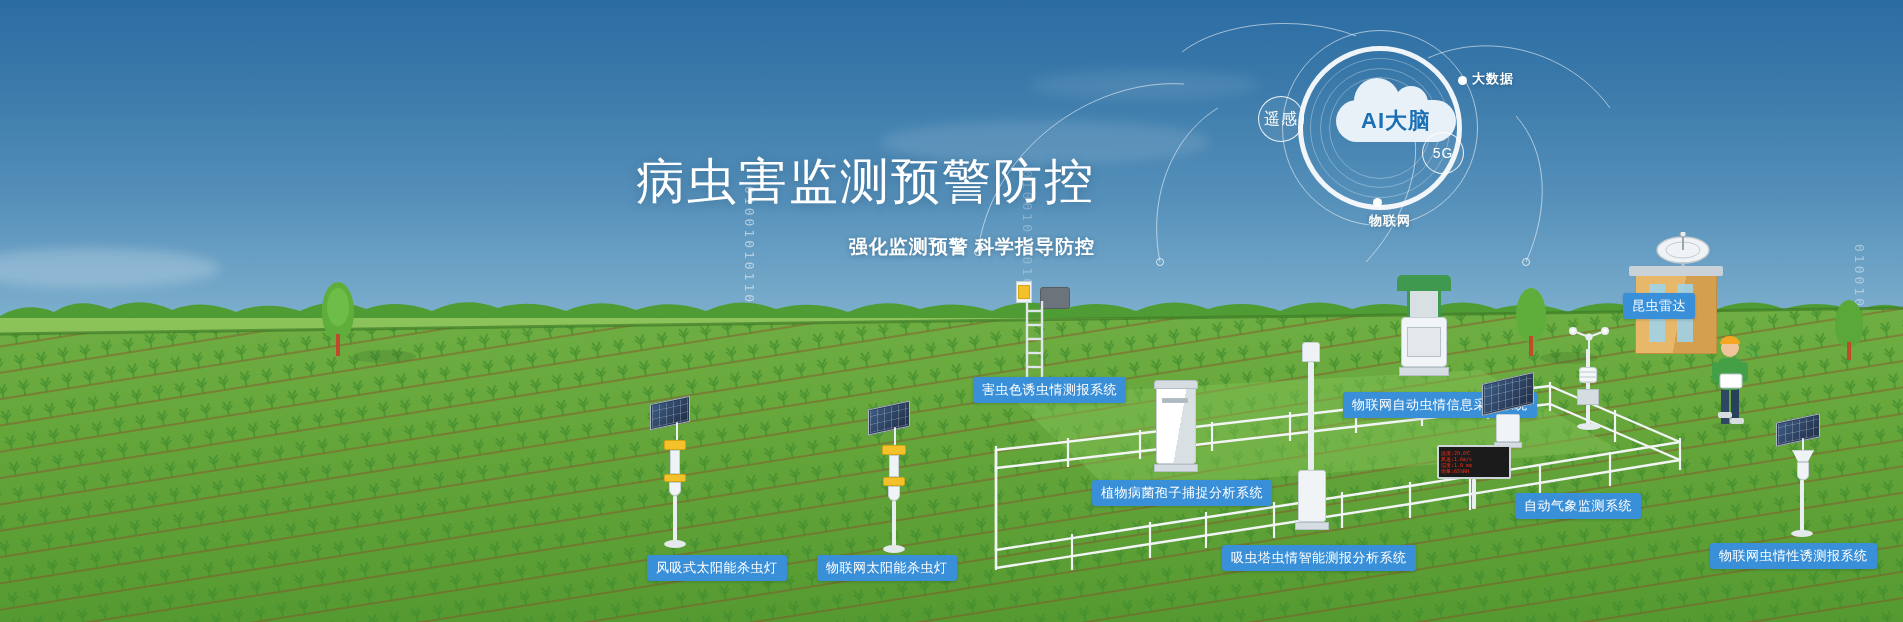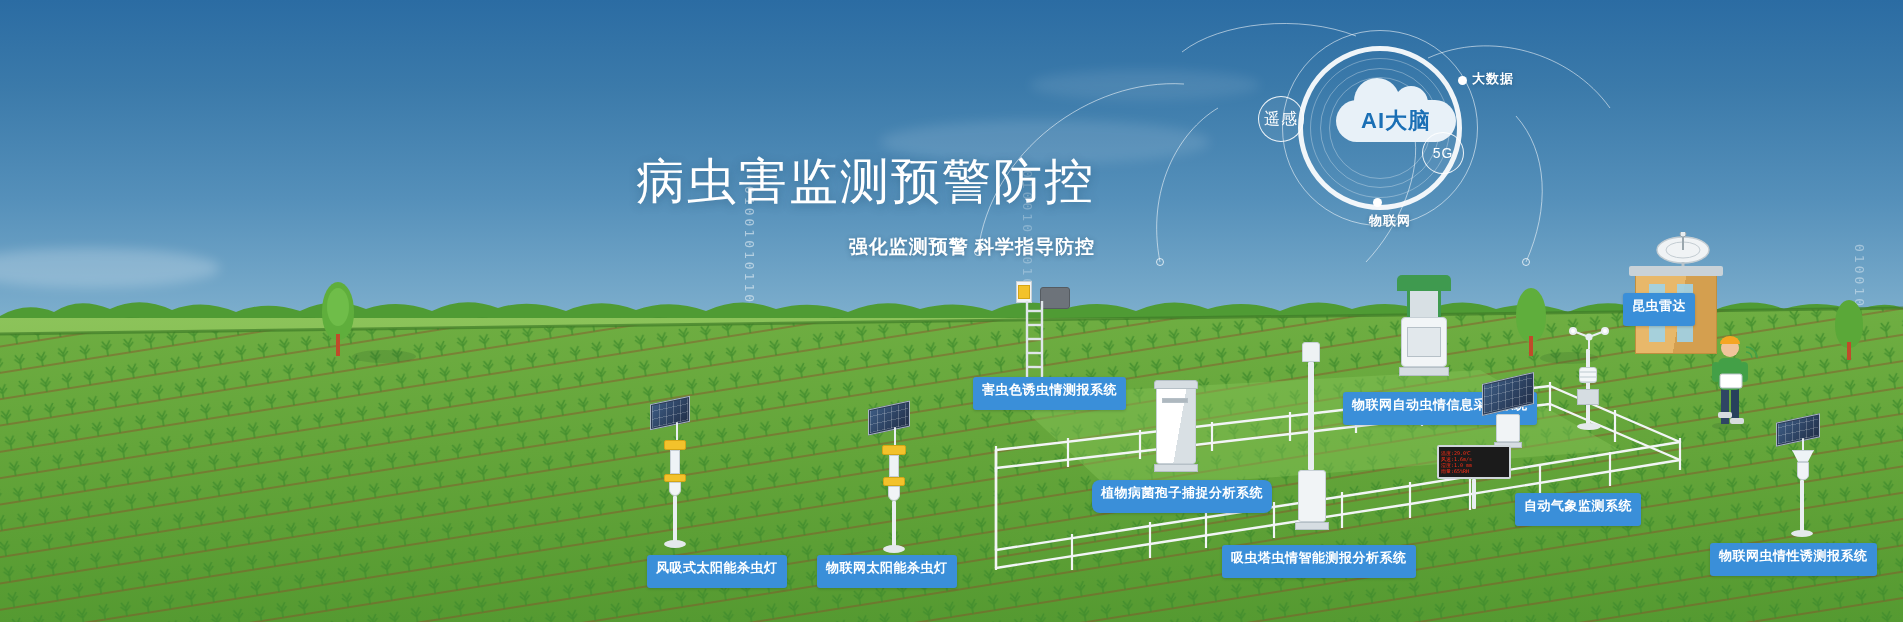--- a/index.html
+++ b/index.html
@@ -110,23 +110,23 @@
     white-space: nowrap; letter-spacing: 1px;
     text-shadow: 0 1px 4px rgba(20,60,90,.4);
   }
 
   
   .eq-label {
     position: absolute;
     background: #3a8fd9;
     color: #ffffff;
     font-size: 13px;
-    font-weight: bold;
+    font-weight: normal;
     letter-spacing: .5px;
-    padding: 4px 9px 11px 9px;
+    padding: 4px 9px 4px 9px;
     border-radius: 3px;
     white-space: nowrap;
     box-shadow: 0 1px 3px rgba(0,0,0,.18);
   }
 
   
   .dev { position: absolute; }
   .pole  { position: absolute; background: #e9eef1; border-radius: 1px; }
   .panel { position: absolute; background: #2b3a55; border: 1px solid #aab6c4; }
   .panel .grid {
@@ -376,21 +376,21 @@
   </div>
   <div class="eq-label" style="left:973px; top:377px;">害虫色诱虫情测报系统</div>
 
   <div class="dev" style="left:1152px; top:380px; width:60px; height:110px;">
     <div class="box-white" style="left:4px; top:6px; width:40px; height:78px; border-radius:3px;
                 background:linear-gradient(100deg,#ffffff 0 58%, #d9e0e4 58% 100%);"></div>
     <div class="box-grey" style="left:2px; top:0; width:44px; height:9px; border-radius:3px 3px 0 0;"></div>
     <div class="box-grey" style="left:10px; top:18px; width:26px; height:5px; background:#aeb8bf;"></div>
     <div class="box-grey" style="left:2px; top:84px; width:44px; height:8px;"></div>
   </div>
-  <div class="eq-label" style="left:1092px; top:480px;border-radius:8px;">植物病菌孢子捕捉分析系统</div>
+  <div class="eq-label" style="left:1092px; top:480px;">植物病菌孢子捕捉分析系统</div>
 
   <div class="dev" style="left:1393px; top:275px; width:80px; height:120px;">
     <div style="position:absolute; left:4px; top:0; width:54px; height:16px;
                 background:#3f9a4f; border-radius:5px 5px 0 0;"></div>
     <div style="position:absolute; left:14px; top:16px; width:34px; height:26px;
                 background:#d8e0e4; border-left:3px solid #3f9a4f; border-right:3px solid #3f9a4f;"></div>
     <div class="box-white" style="left:8px; top:42px; width:46px; height:50px; border-radius:4px; background:#f2f5f7;"></div>
     <div class="box-grey" style="left:14px; top:52px; width:34px; height:30px; background:#e2e8ec;"></div>
     <div class="box-grey" style="left:6px; top:92px; width:50px; height:9px;"></div>
   </div>

